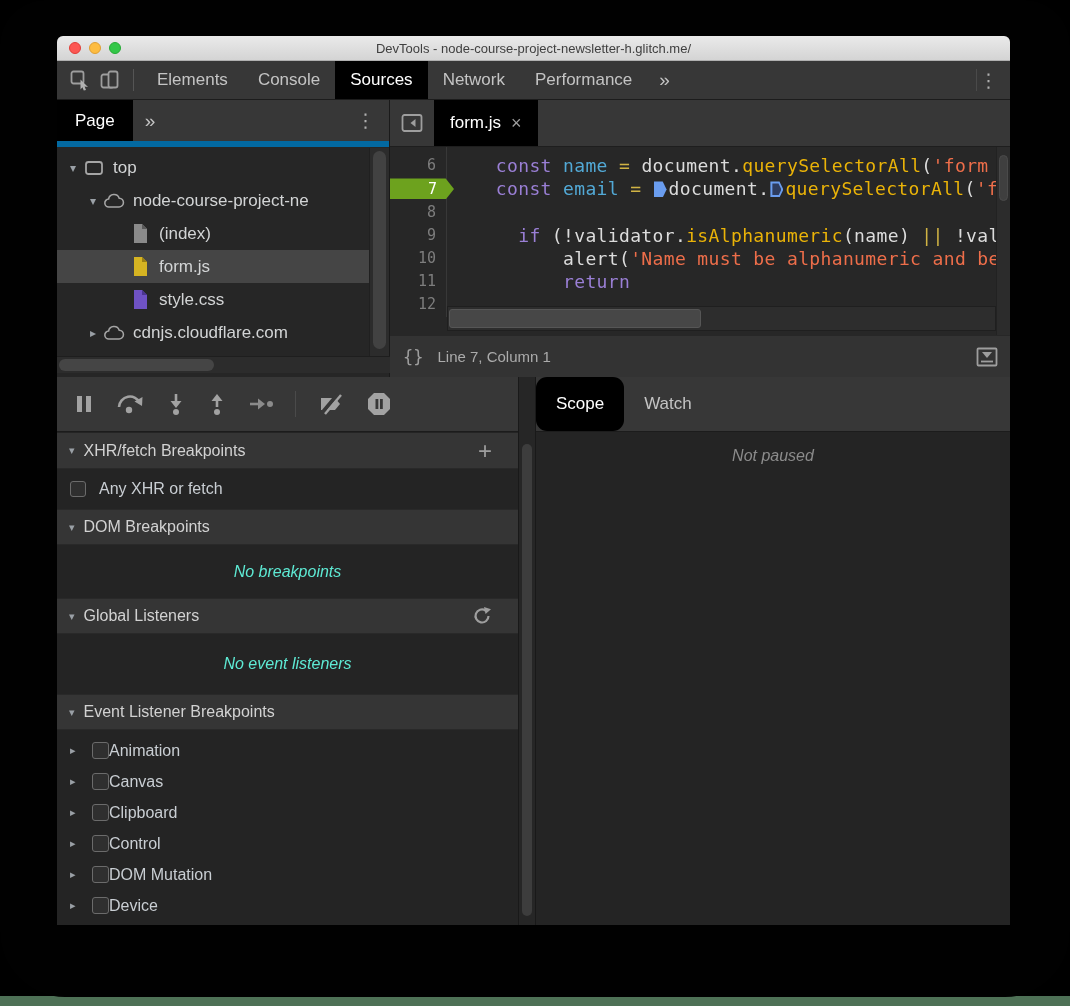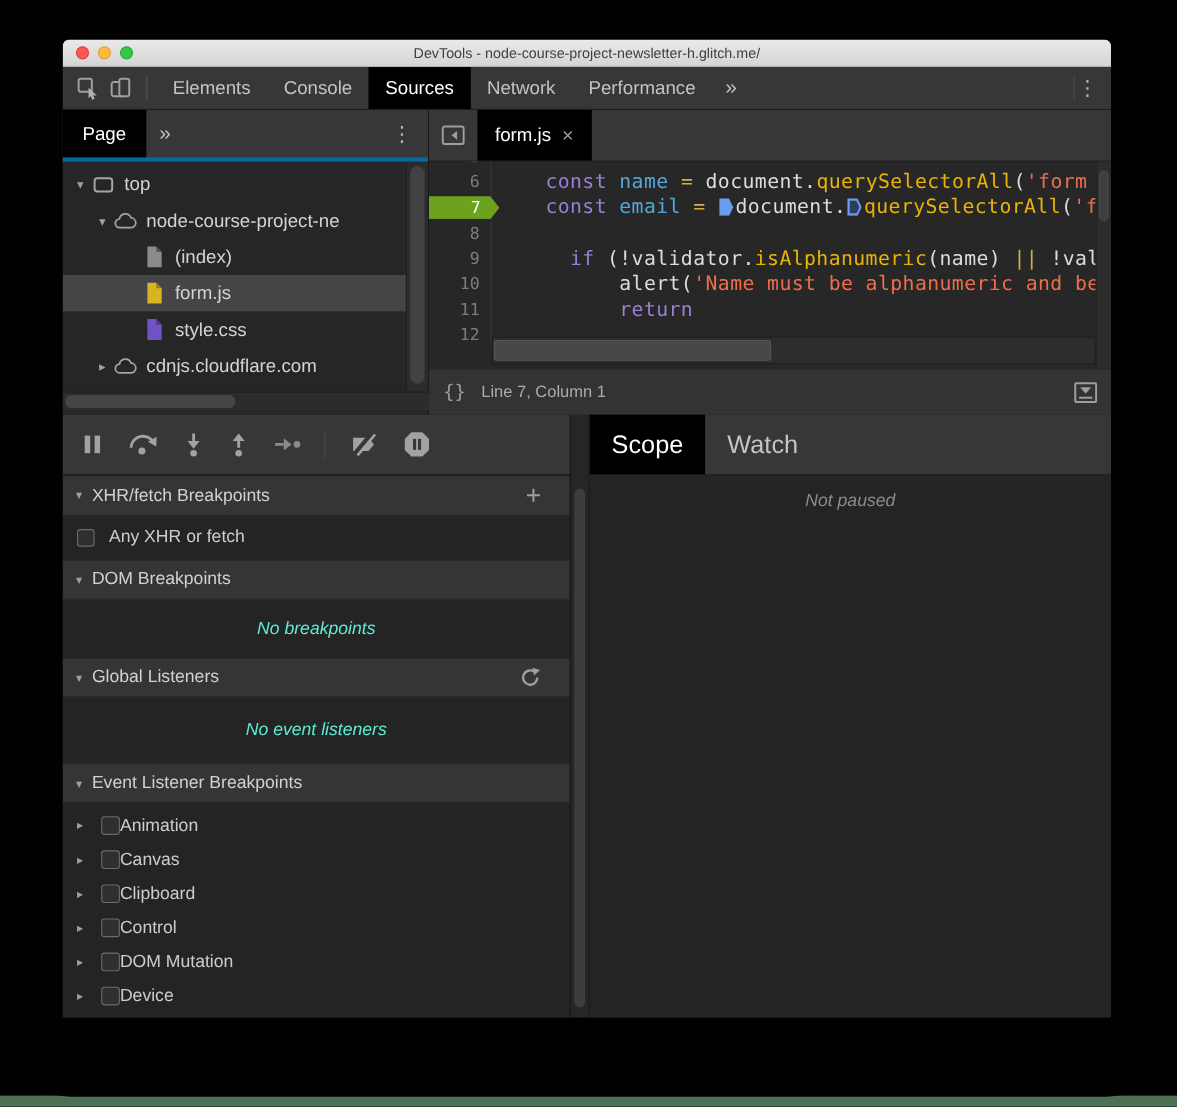--- a/index.html
+++ b/index.html
@@ -33,21 +33,21 @@
   #main-kebab { margin-left:auto; display:flex; align-items:center; padding:0 12px; }
   #main-kebab-sep { width:1px; height:22px; background:#4a4a4a; align-self:center; margin-right:2px; }
   .kebab { color:#b0b0b0; font-size:19px; letter-spacing:0; }
 
   
   #upper { position:absolute; left:0; top:64px; width:100%; height:277px; }
 
   #navigator { position:absolute; left:0; top:0; width:333px; height:277px; background:#262626;
                border-right:1px solid #1a1a1a; }
   #nav-tabbar { position:absolute; left:0; top:0; width:100%; height:47px; background:#373737;
-                border-bottom:4px solid #0369a1; display:flex; align-items:stretch;text-align:center; }
+                border-bottom:6px solid #0369a1; display:flex; align-items:stretch;text-align:center; }
   .nav-tab { padding:0 18px; display:flex; align-items:center; font-size:17px; color:#c4c4c4; }
   .nav-tab.selected { background:#000; color:#fff; }
   #nav-tree { position:absolute; left:0; top:47px; width:313px; height:209px; overflow:hidden; padding-top:4px; }
   .tree-row { height:33px; display:flex; align-items:center; font-size:17px; color:#d2d4d5; white-space:nowrap; }
   .tree-row.selected { background:#454545; }
   .tree-expander { width:16px; text-align:center; color:#9aa0a6; font-size:12px; flex:none; }
   .tree-icon { width:22px; margin:0 8px 0 2px; flex:none; display:flex; justify-content:center; }
   #nav-vscroll { position:absolute; right:0; top:48px; width:20px; height:208px; background:#2c2c2c; border-left:1px solid #202020; }
   #nav-vscroll-thumb { position:absolute; left:3px; right:3px; top:3px; height:198px; background:#424242; border-radius:7px; }
   #nav-hscroll { position:absolute; left:0; top:256px; width:333px; height:17px; background:#2c2c2c; border-top:1px solid #1e1e1e; }
@@ -117,21 +117,21 @@
   .ev-expander { color:#9aa0a6; font-size:11px; width:14px; }
   .event-item .checkbox { width:17px; height:17px; margin-left:8px; }
   .ev-label { }
 
   #panel-scrollcol { position:absolute; left:461px; top:0; width:18px; height:548px; background:#262626;
                      border-left:1px solid #191919; border-right:1px solid #191919; }
   #panel-scroll-thumb { position:absolute; left:3px; right:3px; top:67px; height:472px; background:#3d3d3d; border-radius:6px; }
 
   #scope-panel { position:absolute; left:479px; top:0; right:0; height:548px; background:#242424; }
   #scope-tabbar { height:55px; background:#373737; border-bottom:1px solid #1c1c1c; display:flex; align-items:stretch; }
-  .scope-tab { padding:0 20px; display:flex; align-items:center; font-size:23px; color:#c4c4c4; }
+  .scope-tab { padding:0 20px; display:flex; align-items:center; font-size:17px; color:#c4c4c4;border-radius:11px; }
   .scope-tab.selected { background:#000; color:#fff; }
   #scope-msg { margin-top:15px; text-align:center; font-size:16px; font-style:italic; color:#8b8b8b; }
 
   svg { display:block; }
 </style>
 </head>
 <body>
 
 <div id="green-strip"></div>
 <div id="shadow-blob"></div>

